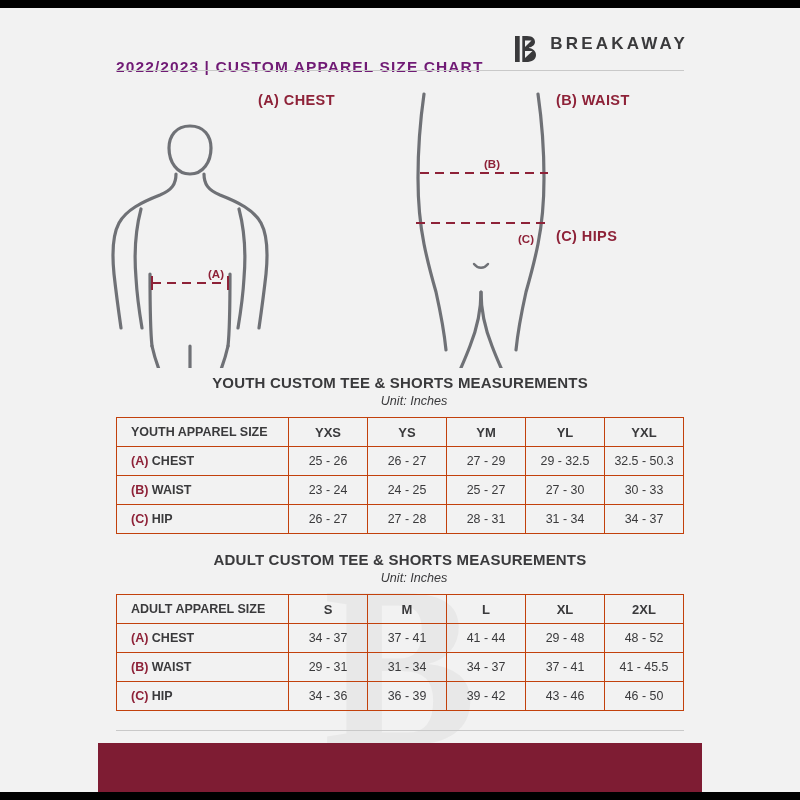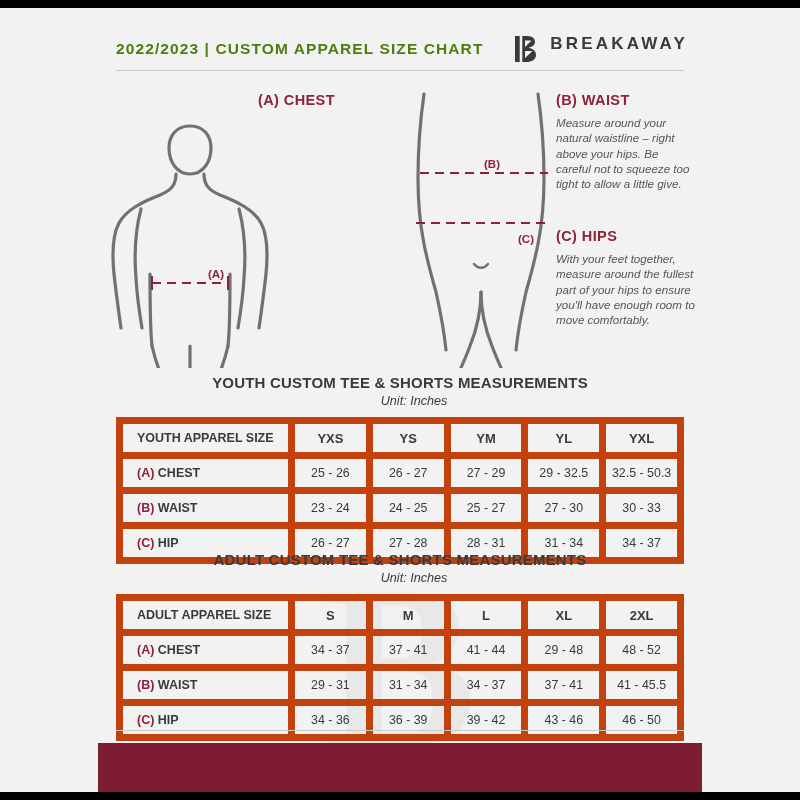--- a/index.html
+++ b/index.html
@@ -47,25 +47,25 @@
     position: absolute;
     left: 0;
     top: 22px;
     width: 800px;
     height: 48px;
     z-index: 2;
   }
   .header-title {
     position: absolute;
     left: 116px;
-    top: 10px;
+    top: 28px;
     font-size: 15.5px;
     font-weight: bold;
     letter-spacing: 1.1px;
-    color: #4d7c0f;
+    color: #701a75;
   }
   .brand {
     position: absolute;
     right: 112px;
     top: 4px;
     display: flex;
     align-items: flex-start;
     gap: 12px;
   }
   .brand-mark {
@@ -143,21 +143,21 @@
     margin-bottom: 9px;
     padding-left: 28px;
   }
   table.size {
     border-collapse: collapse;
     margin: 0 auto;
     width: 568px;
     table-layout: fixed;
   }
   table.size th, table.size td {
-    border: 7px solid #c2410c;
+    border: 1px solid #c2410c;
     height: 28px;
     font-size: 12.4px;
     color: #3a3a3c;
     text-align: center;
     padding: 0;
     margin-top: 24px;
   }
   table.size th.rowhdr, table.size td.rowhdr {
     text-align: left;
     padding-left: 14px;
@@ -278,25 +278,23 @@
       <div style="position:absolute;left:208px;top:190px;font-size:11.5px;font-weight:bold;color:#8e2238;">(A)</div>
       <div style="position:absolute;left:484px;top:80px;font-size:11.5px;font-weight:bold;color:#8e2238;">(B)</div>
       <div style="position:absolute;left:518px;top:155px;font-size:11.5px;font-weight:bold;color:#8e2238;">(C)</div>
 
       
       <div class="callout c-chest">
         <div class="callout-title">(A) CHEST</div>
       </div>
       <div class="callout c-waist">
         <div class="callout-title">(B) WAIST</div>
-        <div class="callout-body">Measure around your natural waistline – right above your hips. Be careful not to squeeze too tight to allow a little give.</div>
       </div>
       <div class="callout c-hips">
         <div class="callout-title">(C) HIPS</div>
-        <div class="callout-body">With your feet together, measure around the fullest part of your hips to ensure you'll have enough room to move comfortably.</div>
       </div>
     </div>
 
     <div class="section sec-youth">
       <div class="tbl-title">YOUTH CUSTOM TEE &amp; SHORTS MEASUREMENTS</div>
       <div class="tbl-unit">Unit: Inches</div>
       <table class="size">
         <colgroup>
             <col class="first">
             <col>

